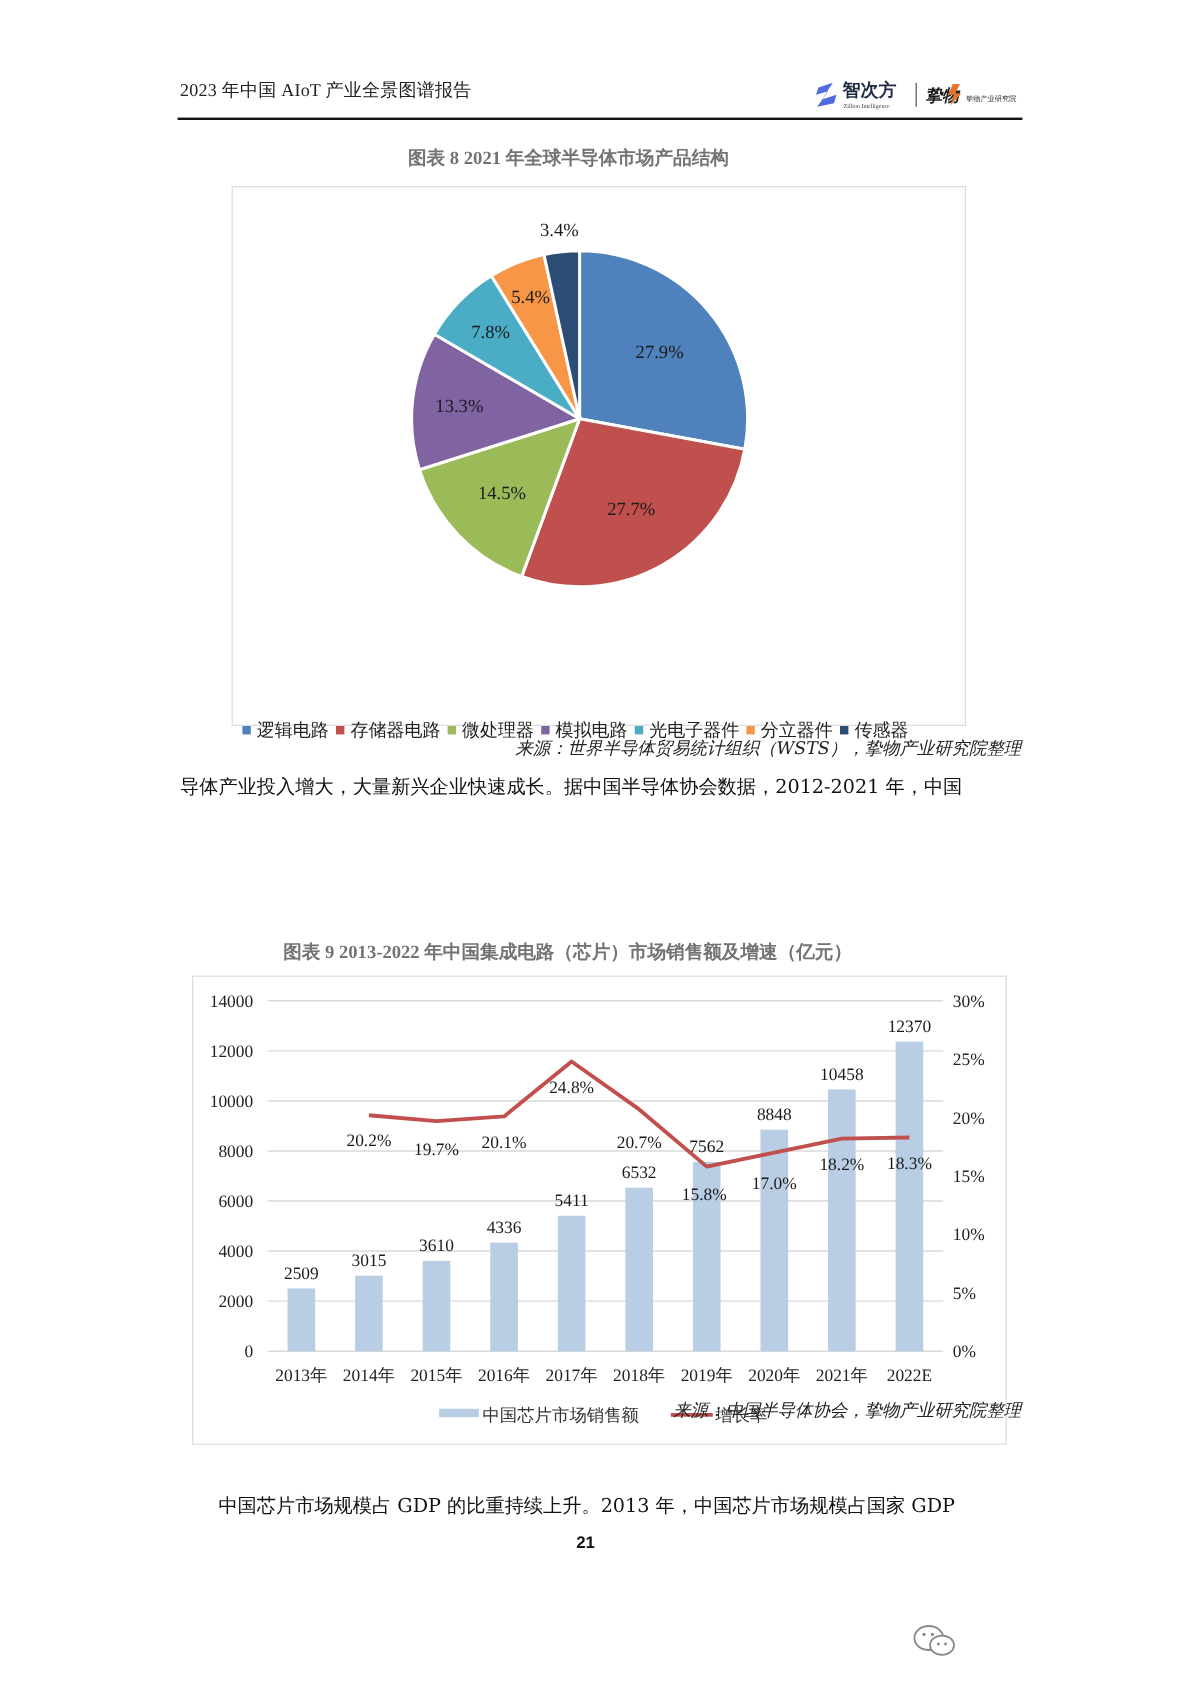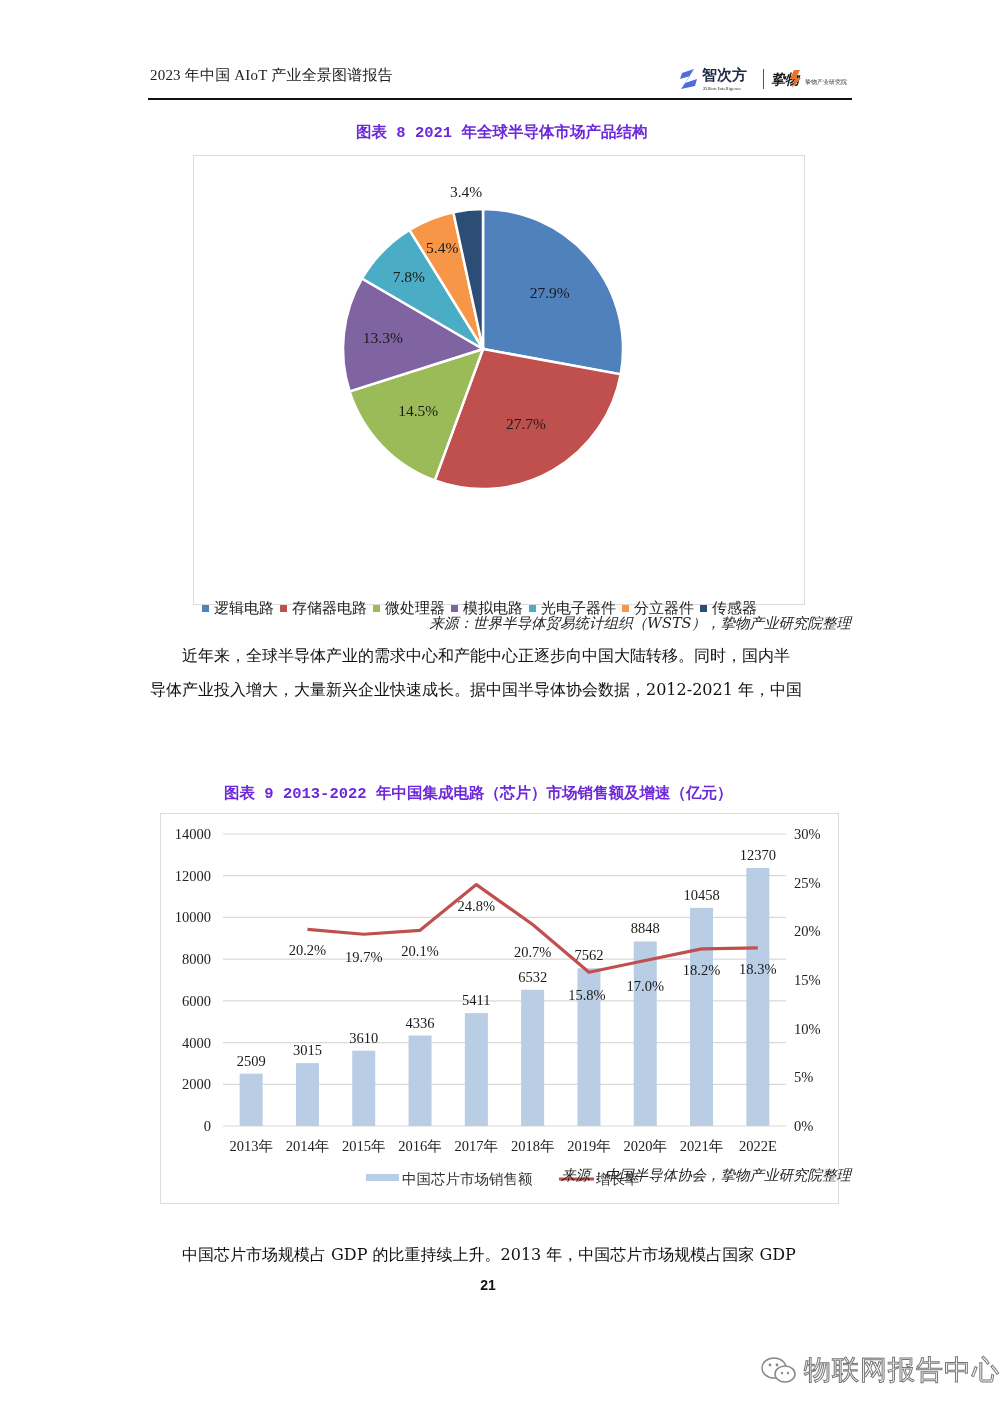--- a/index.html
+++ b/index.html
@@ -2,21 +2,21 @@
 <html><head>
 <meta charset="utf-8">
 <style>
   html, body { margin:0; padding:0; background:#ffffff; }
   body { width:1000px; height:1415px; position:relative; overflow:hidden;
          font-family:"Liberation Serif","DejaVu Serif",serif; color:#111; }
   .abs { position:absolute; }
   .hdr-title { left:150px; top:66px; font-size:15px; color:#222; letter-spacing:0.2px; }
   .hdr-rule { left:148px; top:98px; width:704px; height:2px; background:#111; }
   .logo { left:678px; top:64px; width:182px; height:30px; }
-  .fig-title { font-family:Liberation Mono, monospace; font-weight:bold; font-size:15.5px; color:#6d28d9; white-space:nowrap;margin-left:16px; }
+  .fig-title { font-family:Liberation Serif, serif; font-weight:bold; font-size:15.5px; color:#737373; white-space:nowrap; }
   .box { border:1.5px solid #dcdcdc; background:#fff; }
   .legend { font-family:"DejaVu Sans",sans-serif; font-size:15px; color:#222; white-space:nowrap; display:flex; align-items:center; }
   .legend .it { display:flex; align-items:center; margin-right:4px;margin-top:43px; }
   .legend .sw { width:7px; height:7px; display:inline-block; margin-right:5px; margin-left:2px; }
   .src { font-style:italic; font-size:14.5px; color:#222; text-align:left; white-space:nowrap; font-family:"DejaVu Serif","Liberation Serif",serif; }
   .para { left:150px; width:702px; font-size:16px; line-height:34px; color:#111; font-family:"DejaVu Serif","Liberation Serif",serif; text-align:justify; }
   .para .ln { display:block; white-space:nowrap; }
   .pg { left:0; width:976px; text-align:center; top:1277px; font-size:14px; font-weight:bold; font-family:"Liberation Sans",sans-serif; }
   .wm { left:760px; top:1352px; font-size:27px; color:#ffffff; font-family:"DejaVu Sans",sans-serif;
         -webkit-text-stroke:1px #777; letter-spacing:1px; display:flex; align-items:center; }
@@ -86,25 +86,24 @@
       <span class="it">
         <span class="sw" style="background: rgb(44, 77, 117);"></span>
         <span>传感器</span>
       </span>
     </div>
 </div>
 
 <div class="abs src" style="right:149px; top:614px;">来源：世界半导体贸易统计组织（WSTS），挚物产业研究院整理</div>
 
 <div class="abs para" style="top:639px;">
-  <span class="ln">　　近年来，全球半导体产业的需求中心和产能中心正逐步向中国大陆转移。同时，国内半</span>
   <span class="ln">导体产业投入增大，大量新兴企业快速成长。据中国半导体协会数据，2012-2021 年，中国</span>
 </div>
 
-<div class="abs fig-title" style="left:208px; top:783px;">图表 9   2013-2022 年中国集成电路（芯片）市场销售额及增速（亿元）</div>
+<div class="abs fig-title" style="left:236px; top:783px;">图表 9   2013-2022 年中国集成电路（芯片）市场销售额及增速（亿元）</div>
 
 <div class="abs box" style="left:160px; top:813px; width:677px; height:389px;">
   <svg id="bar-svg" width="677" height="389" style="position:absolute;left:0;top:0;">
       <line x1="62" x2="625" y1="312" y2="312" stroke="#d9d9d9" stroke-width="1.2"></line>
       <text x="50" y="317" text-anchor="end" font-size="14.5" fill="#222">0</text>
       <line x1="62" x2="625" y1="270.2857142857143" y2="270.2857142857143" stroke="#d9d9d9" stroke-width="1.2"></line>
       <text x="50" y="275.2857142857143" text-anchor="end" font-size="14.5" fill="#222">2000</text>
       <line x1="62" x2="625" y1="228.57142857142856" y2="228.57142857142856" stroke="#d9d9d9" stroke-width="1.2"></line>
       <text x="50" y="233.57142857142856" text-anchor="end" font-size="14.5" fill="#222">4000</text>
       <line x1="62" x2="625" y1="186.85714285714286" y2="186.85714285714286" stroke="#d9d9d9" stroke-width="1.2"></line>
@@ -181,14 +180,13 @@
 
 <div class="abs wm">
   <svg width="38" height="30" viewBox="0 0 38 30" style="margin-right:6px;">
     <ellipse cx="14" cy="13" rx="12" ry="10" fill="none" stroke="#888" stroke-width="1.5"></ellipse>
     <ellipse cx="25" cy="19" rx="10" ry="8" fill="#fff" stroke="#888" stroke-width="1.5"></ellipse>
     <circle cx="10" cy="10" r="1.4" fill="#888"></circle>
       <circle cx="17" cy="10" r="1.4" fill="#888"></circle>
     <circle cx="22" cy="18" r="1.2" fill="#888"></circle>
       <circle cx="28" cy="18" r="1.2" fill="#888"></circle>
   </svg>
-  <span>物联网报告中心</span>
 </div>
 
 </body></html>

